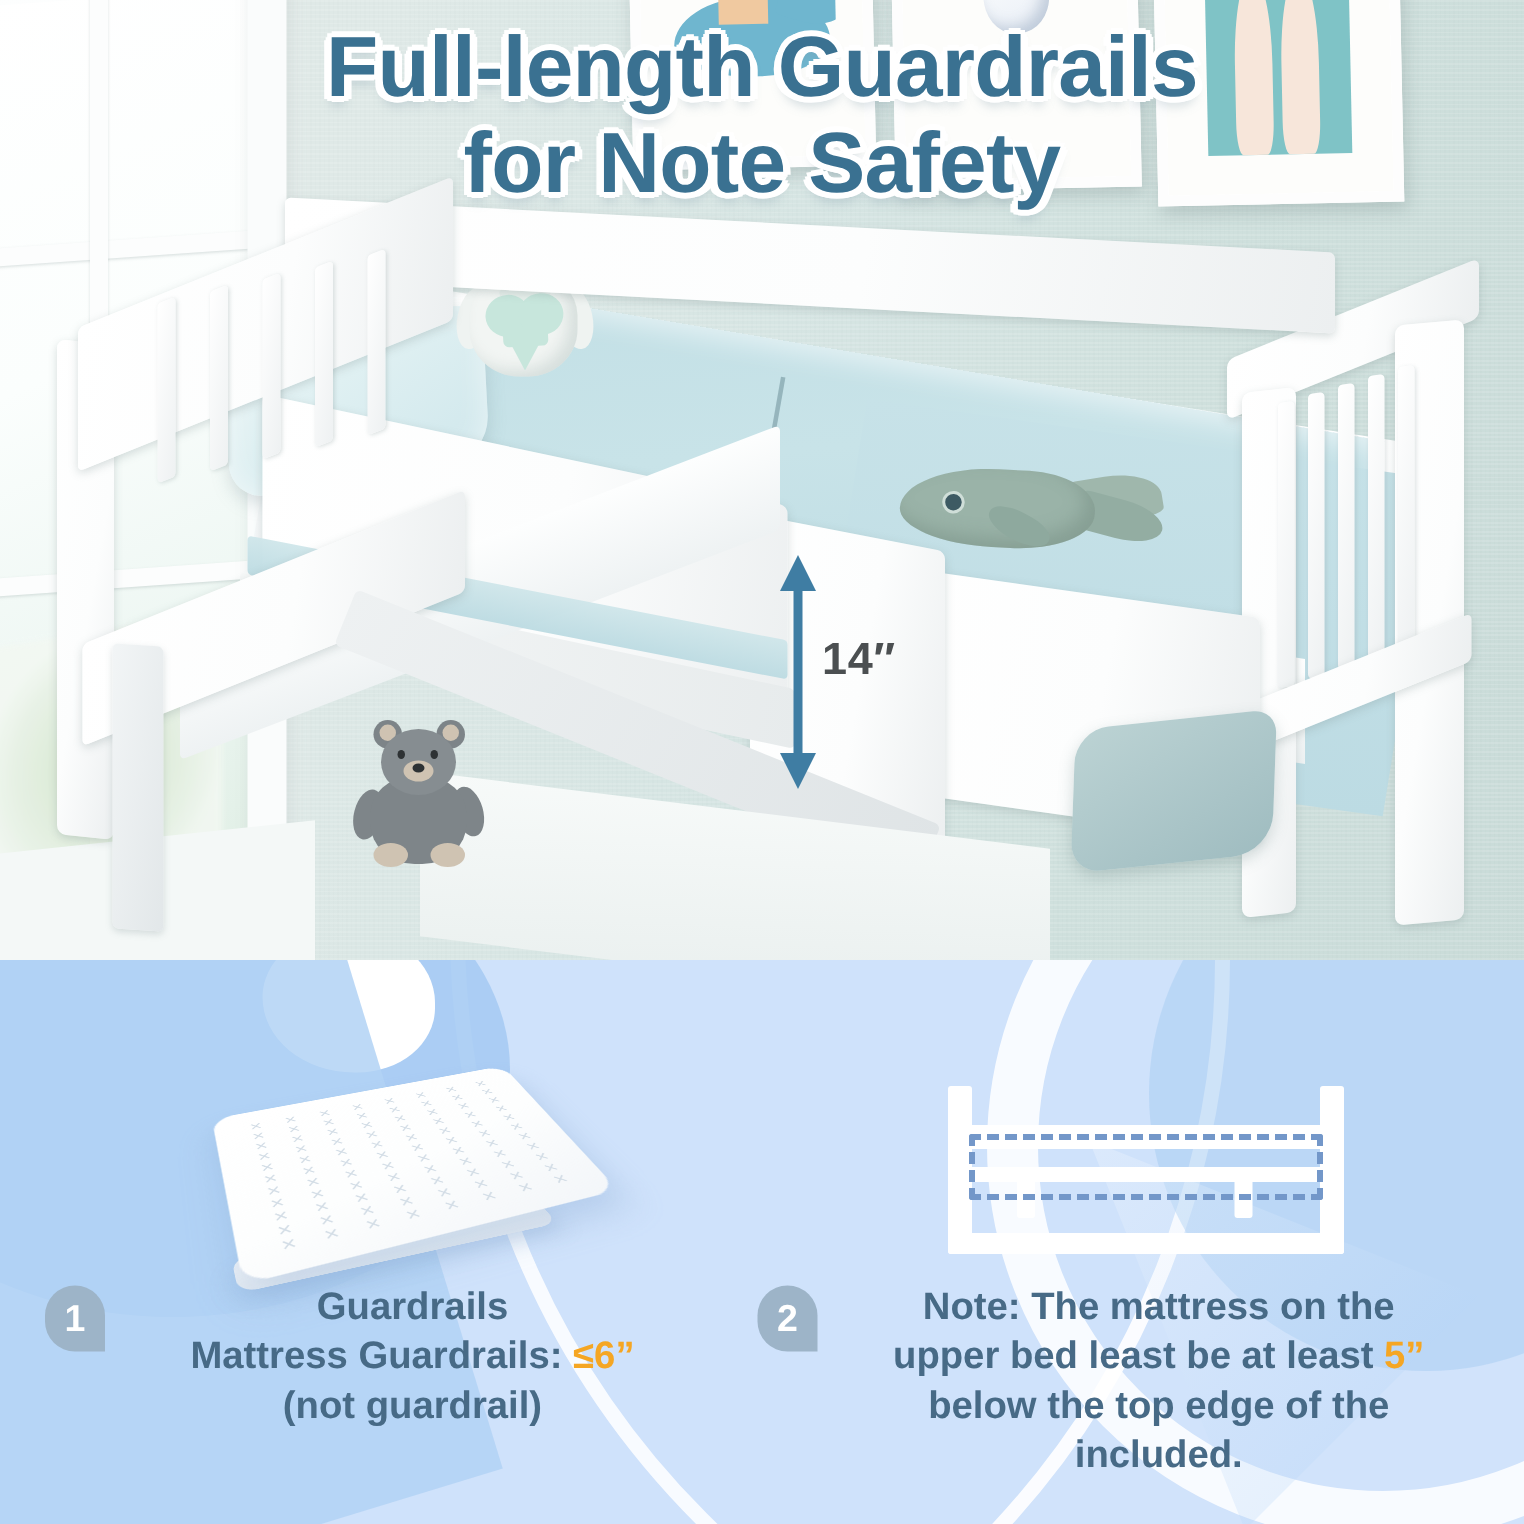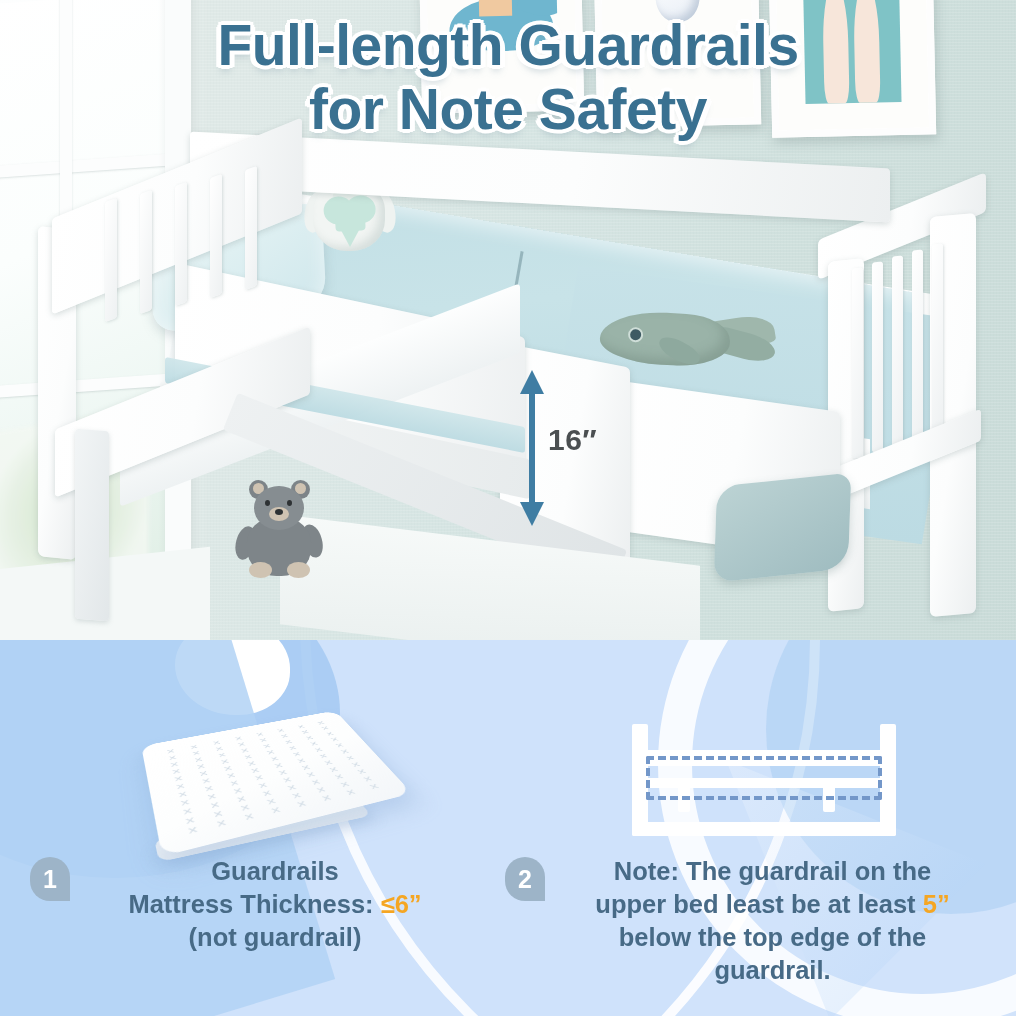--- a/index.html
+++ b/index.html
@@ -352,21 +352,21 @@
       <div class="bg-foot r"></div>
     </div>
     <div class="pillow2"></div>
 
     <div class="dim">
       <svg width="150" height="160" viewBox="0 0 150 160">
         <line x1="22" y1="16" x2="22" y2="144" stroke="#3f7da3" stroke-width="6"></line>
         <polygon points="22,2 34,26 10,26" fill="#3f7da3"></polygon>
         <polygon points="22,158 34,134 10,134" fill="#3f7da3"></polygon>
       </svg>
-      <div class="dim-label">16″</div>
+      <div class="dim-label">14″</div>
     </div>
   </div>
 
   <div class="title">
     <span>Full-length Guardrails</span>
     <span class="l2">for Note Safety</span>
   </div>
 
   <div class="bottom">
     <div class="bot-base"></div>
@@ -485,31 +485,31 @@
       <div class="fi-bar" style="left:205px;top:58px;width:12px;height:34px;"></div>
       <div class="fi-bar" style="left:14px;top:58px;width:264px;height:10px;"></div>
       <div class="fi-dash"></div>
     </div>
 
     <div class="cap cap1">
       <div class="badge">1</div>
       <div class="cap-txt">
         <div>Guardrails</div>
         <div>
-          <span>Mattress Thickness: </span><span class="hl">≤6”</span>
+          <span>Mattress Guardrails: </span><span class="hl">≤6”</span>
         </div>
         <div>(not guardrail)</div>
       </div>
     </div>
 
     <div class="cap cap2">
       <div class="badge">2</div>
       <div class="cap-txt">
-        <div>Note: The guardrail on the</div>
+        <div>Note: The mattress on the</div>
         <div>
           <span>upper bed least be at least </span><span class="hl">5”</span>
         </div>
         <div>below the top edge of the</div>
-        <div>guardrail.</div>
+        <div>included.</div>
       </div>
     </div>
   </div>
 </div>
 
 </body></html>

